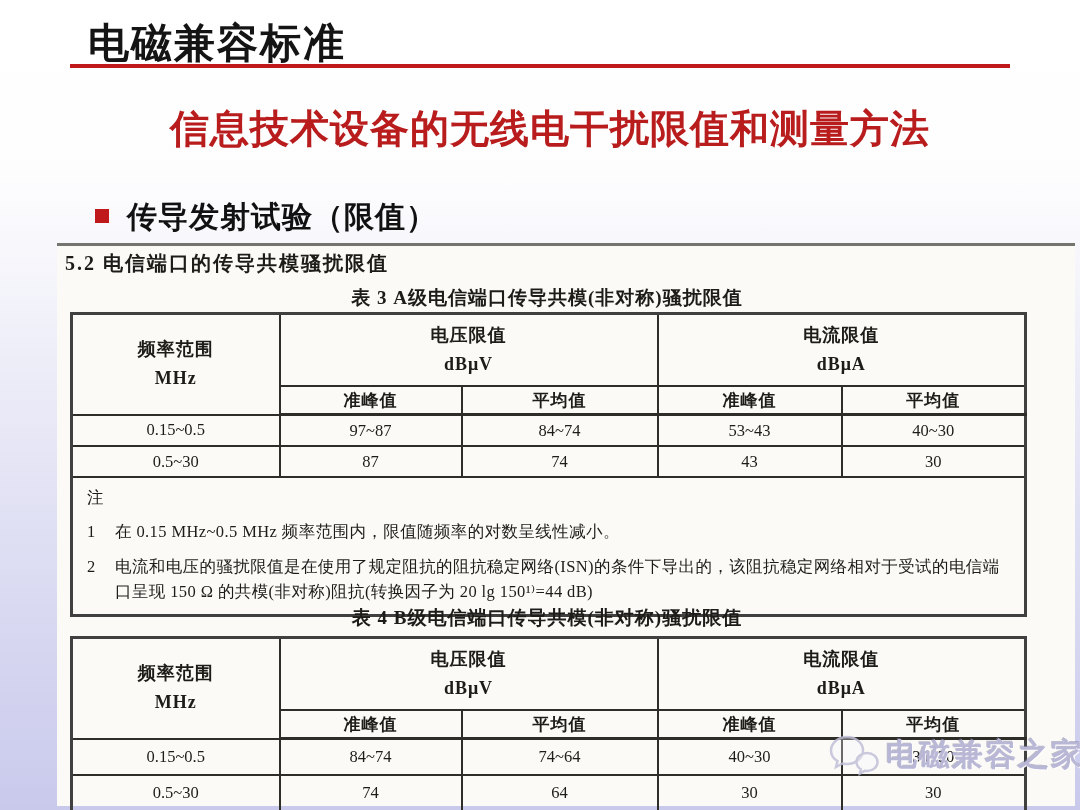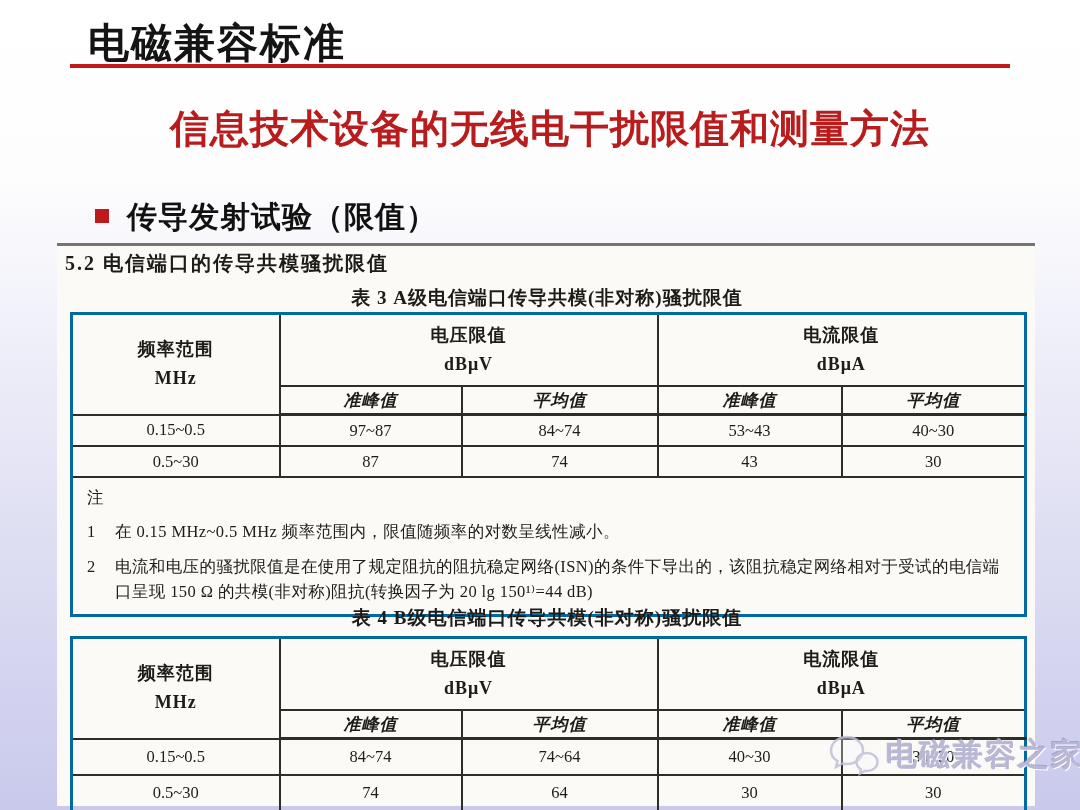--- a/index.html
+++ b/index.html
@@ -8,32 +8,32 @@
     font-family:"Liberation Serif","DejaVu Serif",serif; color:#111;
     background:linear-gradient(to bottom,#ffffff 0%,#fdfdfe 22%,#e4e4f5 58%,#c9c9ec 100%);
   }
   .slide-header{position:absolute;left:88px;top:16px;font-size:41px;font-weight:bold;color:#141414;letter-spacing:2px;}
   .red-rule{position:absolute;left:70px;top:64px;width:940px;height:4px;background:#c0191c;}
   .slide-title{position:absolute;left:75px;top:102px;width:950px;text-align:center;font-size:39px;font-weight:bold;color:#b91c1c;letter-spacing:1px;}
   .bullet-row{position:absolute;left:95px;top:197px;display:flex;align-items:flex-start;}
   .bullet-marker{width:14px;height:14px;background:#c0191c;margin:12px 18px 0 0;flex:none;}
   .bullet-text{font-size:30px;font-weight:bold;letter-spacing:1px;}
 
-  .scan{position:absolute;left:57px;top:243px;width:978px;height:560px;background:#fbfaf7;color:#1d1c19;border-top:3px solid #75756f;}
+  .scan{position:absolute;left:57px;top:243px;width:978px;height:560px;background:#fbfaf7;color:#1d1c19;border-top:3px solid #75756f;padding-left:40px;}
   .scan-section{position:absolute;left:8px;top:4px;font-size:20px;font-weight:bold;letter-spacing:2px;}
   .table-caption{position:absolute;left:13px;width:954px;text-align:center;font-size:19px;font-weight:bold;letter-spacing:1px;}
   .cap-t3{top:39px;text-align:center;}
   .cap-t4{top:359px;}
 
-  table{position:absolute;left:13px;width:954px;border-collapse:collapse;table-layout:fixed;border:3px solid #0369a1;}
+  table{position:absolute;left:13px;width:954px;border-collapse:collapse;table-layout:fixed;border:3px solid #404040;}
   .t3{top:66px;}
   .t4{top:390px;}
   td{border:2px solid #2f2d28;text-align:center;padding:0;color:#1d1c19;}
   .group-head td{height:70px;font-weight:bold;font-size:18px;line-height:1.6;letter-spacing:1px;}
-  .sub-head td{height:26px;font-weight:bold;font-size:17px;border-bottom-width:3px;letter-spacing:1px;font-style:italic;}
+  .sub-head td{height:26px;font-weight:bold;font-size:17px;border-bottom-width:3px;letter-spacing:1px;}
   .t3 .data-row td{height:29px;font-size:16.5px;}
   .t4 .data-row td{height:34px;font-size:16.5px;}
   .notes-cell{height:126px;text-align:left;vertical-align:top;padding:6px 14px 0 10px;font-size:16.5px;}
   .note-label{margin:3px 0 10px 4px;letter-spacing:1px;}
   .note-item{display:flex;margin-bottom:9px;line-height:1.55;}
   .note-num{width:28px;flex:none;padding-left:4px;}
   .note-text{flex:1;padding-right:2px;letter-spacing:0.4px;}
 
   .watermark{position:absolute;left:826px;top:731px;display:flex;align-items:center;gap:4px;z-index:5;}
   .watermark-icon{flex:none;opacity:0.85;}

